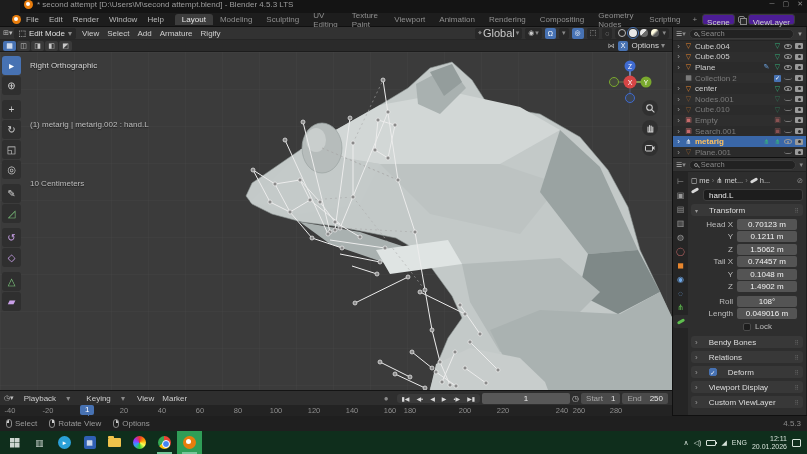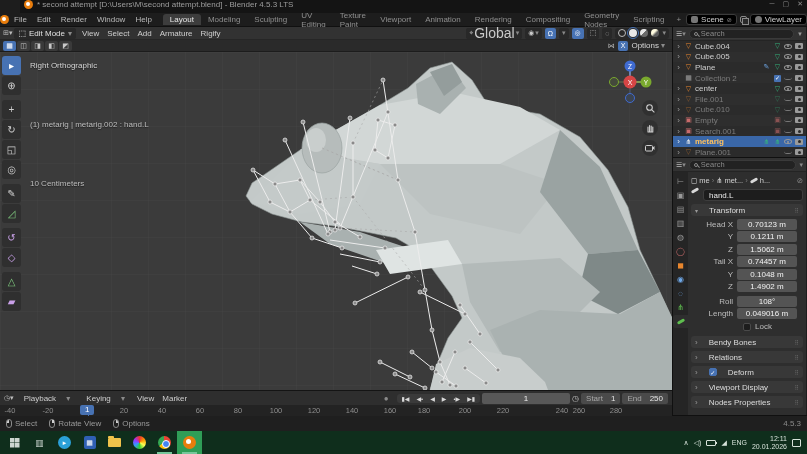--- a/index.html
+++ b/index.html
@@ -11,29 +11,29 @@
   
   .titlebar{height:13px;background:#141414;display:flex;align-items:flex-start;
     font-size:8px;color:#9d9d9d;padding:0 4px;gap:4px;margin-left:20px;}
   .blender-logo{width:9px;height:9px;border-radius:50%;background:#e87d0d;position:relative;flex:none;}
   .blender-logo::after{content:"";position:absolute;left:2px;top:2px;width:4px;height:4px;
     border-radius:50%;background:#fff;}
   .wincontrols{margin-left:auto;display:flex;gap:8px;color:#8a8a8a;font-size:7px;}
 
   
   .topbar{height:14px;background:#1d1d1d;display:flex;align-items:center;font-size:8px;
-    color:#b9b9b9;padding:0 0;border-bottom:1px solid #101010;}
+    color:#b9b9b9;padding:0 12px;border-bottom:1px solid #101010;}
   .menu-item{padding:0 5px;}
   .tabs{display:flex;align-items:center;margin-left:6px;}
   .tab{padding:1px 7px;color:#8f8f8f;border-radius:3px 3px 0 0;}
   .tab.active{background:#3d3d3d;color:#e6e6e6;}
   .tab.newtab{color:#8f8f8f;padding:0 5px;}
   .scene-widgets{margin-left:auto;display:flex;align-items:center;gap:3px;}
-  .pill{background:#000000;border:1px solid #3c3c3c;border-radius:3px;display:flex;
-    align-items:center;gap:3px;padding:0 4px;height:11px;color:#cfcfcf;}
+  .pill{background:#4c1d95;border:1px solid #3c3c3c;border-radius:3px;display:flex;
+    align-items:center;gap:3px;padding:0 4px;height:11px;color:#cfcfcf;flex-direction:column;}
   .mini-ico{width:7px;height:7px;border-radius:2px;background:#777;display:inline-block;}
   .mini-ico.copy{background:none;border:1px solid #8a8a8a;position:relative;}
   .mini-ico.copy::after{content:"";position:absolute;left:1px;top:1px;width:5px;height:5px;
     border:1px solid #8a8a8a;background:#2a2a2a;}
 
   
   .workspace{display:flex;height:388px;}
   .left-col{width:673px;display:flex;flex-direction:column;border-right:1px solid #101010;}
   .right-col{width:133px;display:flex;flex-direction:column;background:#2b2b2b;}
 
@@ -274,21 +274,21 @@
         <div class="vp-menus">
           <span>View</span>
           <span>Select</span>
           <span>Add</span>
           <span>Armature</span>
           <span>Rigify</span>
         </div>
         <div class="vph-right">
           <span class="hbtn">
             <span>⌖</span>
-            <span style="font-size:14px;">Global</span>
+            <span style="font-size:11px;">Global</span>
             <span style="color:#8a8a8a;">▾</span>
           </span>
           <span class="hbtn">◉<span style="color:#8a8a8a;">▾</span></span>
           <span class="hbtn on">Ω</span>
           <span class="hbtn">
               <span style="color:#8a8a8a;">▾</span>
             </span>
           <span class="hbtn on">◎</span>
           <span class="hbtn">⬚</span>
           <span class="hbtn">◌</span>
@@ -541,21 +541,21 @@
           <span class="tick" style="left:10px">-40</span>
           <span class="tick" style="left:48px">-20</span>
           <span class="tick" style="left:124px">20</span>
           <span class="tick" style="left:162px">40</span>
           <span class="tick" style="left:200px">60</span>
           <span class="tick" style="left:238px">80</span>
           <span class="tick" style="left:276px">100</span>
           <span class="tick" style="left:314px">120</span>
           <span class="tick" style="left:352px">140</span>
           <span class="tick" style="left:390px">160</span>
-          <span class="tick" style="left:424px">180</span>
+          <span class="tick" style="left:410px">180</span>
           <span class="tick" style="left:465px">200</span>
           <span class="tick" style="left:503px">220</span>
           <span class="tick" style="left:562px">240</span>
           <span class="tick" style="left:579px">260</span>
           <span class="tick" style="left:616px">280</span>
           <span class="playhead"></span>
           <span class="frame-badge">1</span>
         </div>
       </div>
     </div>
@@ -619,21 +619,21 @@
             <span class="ol-name">center</span>
             <span class="ol-ico ico-data">▽</span>
             <span class="ol-tail">
                 <span class="i-eye"></span>
                 <span class="i-cam"></span>
               </span>
           </div>
           <div class="ol-row dim">
             <span class="ol-exp">›</span>
             <span class="ol-ico ico-mesh" style="opacity:.5;">▽</span>
-            <span class="ol-name">File.001</span>
+            <span class="ol-name">Nodes.001</span>
             <span class="ol-ico ico-data" style="opacity:.5;">▽</span>
             <span class="ol-tail">
                 <span class="i-eye closed"></span>
                 <span class="i-cam"></span>
               </span>
           </div>
           <div class="ol-row dim">
             <span class="ol-exp">›</span>
             <span class="ol-ico ico-mesh" style="opacity:.5;">▽</span>
             <span class="ol-name">Cube.010</span>
@@ -786,21 +786,21 @@
               <span>Deform</span>
                 <span class="dots">⠿</span>
             </div>
             <div class="panel-hdr">
               <span style="color:#9a9a9a;">›</span>
                 <span>Viewport Display</span>
                 <span class="dots">⠿</span>
             </div>
             <div class="panel-hdr">
               <span style="color:#9a9a9a;">›</span>
-                <span>Nodes Properties</span>
+                <span>Custom ViewLayer</span>
                 <span class="dots">⠿</span>
             </div>
           </div>
         </div>
       </div>
     </div>
   </div>
 
   <div class="statusbar">
     <span class="hint">

